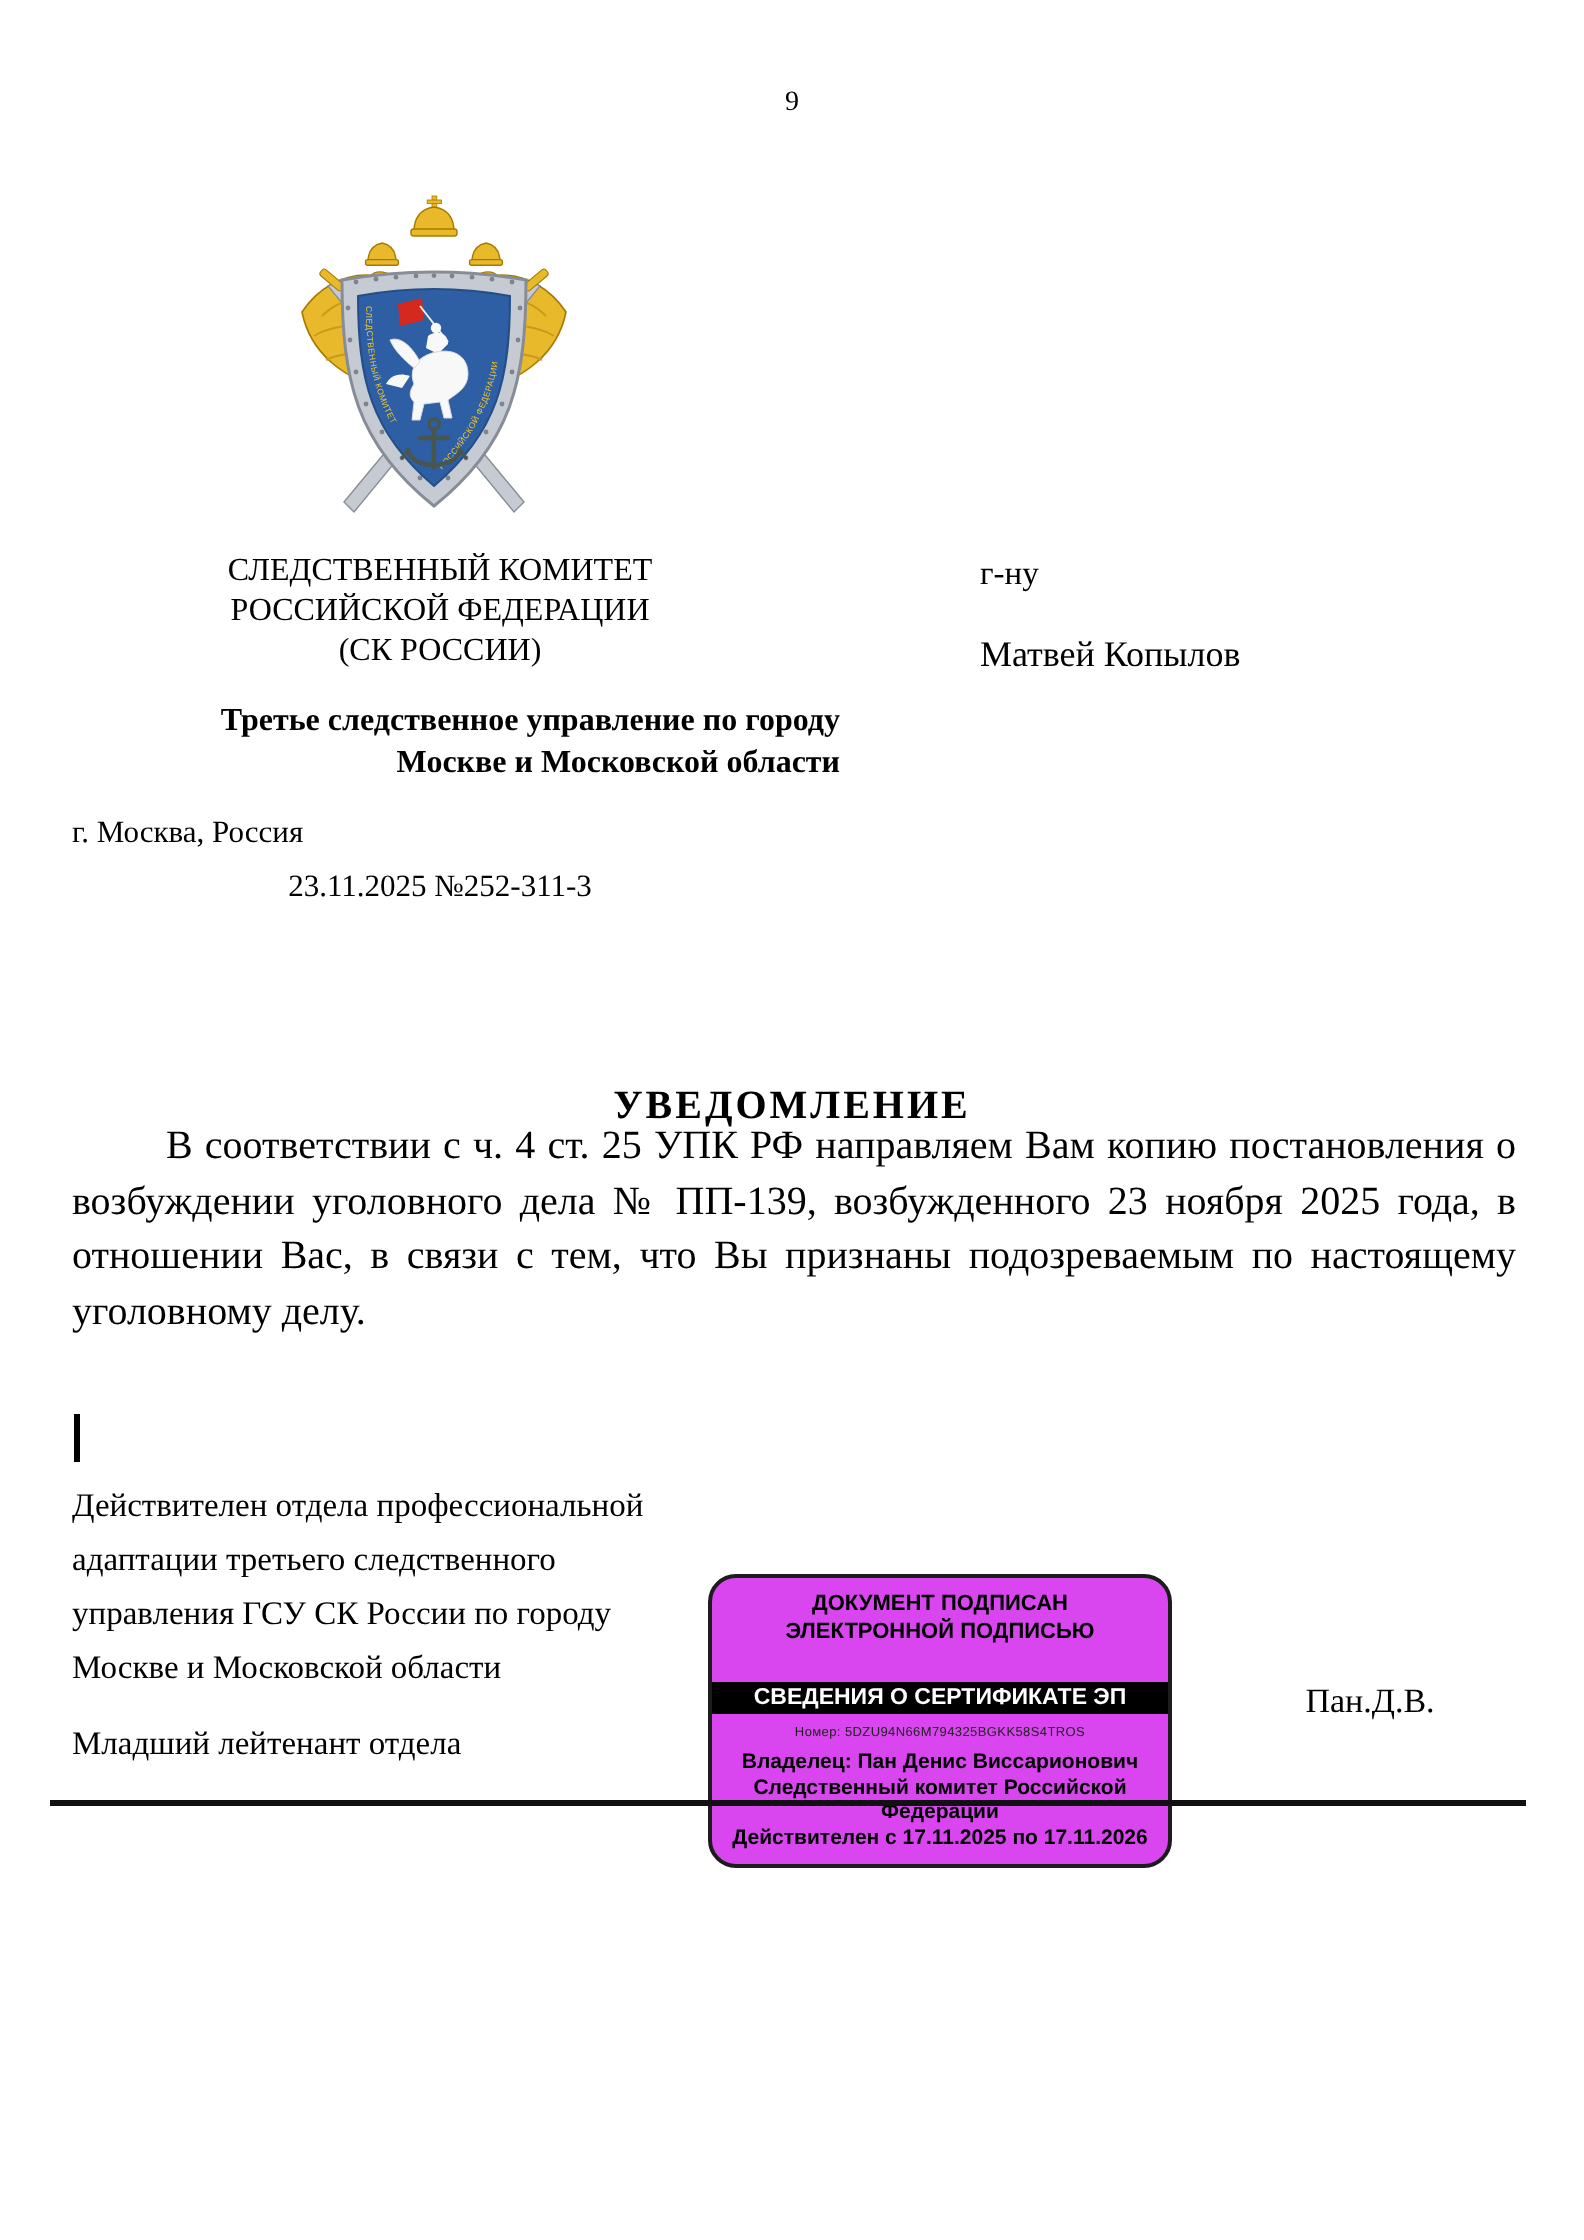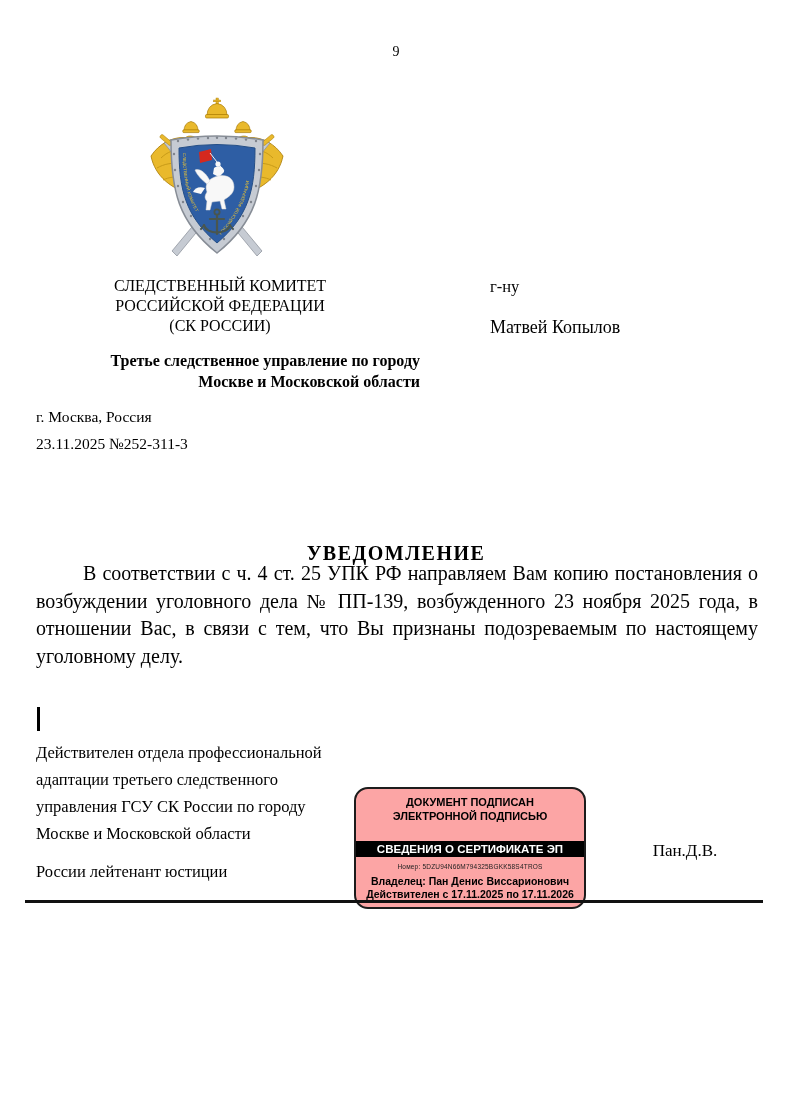--- a/index.html
+++ b/index.html
@@ -31,21 +31,21 @@
     position: absolute; top: 350px; left: 20px; width: 400px;
     text-align: right; font-weight: bold;
   }
   .division-line { font-size: 16px; line-height: 21px; }
   .place-line {
     position: absolute; top: 408px; left: 36px; width: 368px;
     text-align: left; font-size: 15.5px;
   }
   .date-line {
     position: absolute; top: 435px; left: 36px; width: 368px;
-    text-align: left; font-size: 15.5px;
+    text-align: center; font-size: 15.5px;
   }
   .recipient-salutation {
     position: absolute; top: 277px; left: 490px; font-size: 16.5px;
   }
   .recipient-name {
     position: absolute; top: 317px; left: 490px; font-size: 18px;
   }
   .doc-title {
     position: absolute; top: 542px; left: 0; width: 100%;
     text-align: center; font-weight: bold; font-size: 20px;
@@ -68,21 +68,21 @@
     position: absolute; top: 862px; left: 36px;
     font-size: 16.5px;
   }
   .signer-name {
     position: absolute; top: 841px; left: 610px; width: 150px;
     text-align: center; font-size: 17px;
   }
   .stamp {
     position: absolute; top: 787px; left: 354px; width: 232px;
     border: 2px solid #1c1c1c; border-radius: 14px;
-    background: #fca5a5; text-align: center;
+    background: #d946ef; text-align: center;
     font-family: "Liberation Sans", "DejaVu Sans", sans-serif;
     overflow: hidden; padding-bottom: 7px;
   }
   .stamp-title { font-weight: bold; font-size: 11px; line-height: 13.5px; }
   .stamp-title-wrap { padding-top: 7px; }
   .stamp-banner {
     background: #000000; color: #ffffff; font-weight: bold;
     font-size: 11.5px; line-height: 16px; margin-top: 18px;
   }
   .stamp-number { font-size: 6.5px; color: #222; margin-top: 6px; letter-spacing: 0.2px; }
@@ -210,31 +210,32 @@
   <div class="doc-body">В соответствии с ч. 4 ст. 25 УПК РФ направляем Вам копию постановления о возбуждении уголовного дела № ПП-139, возбужденного 23 ноября 2025 года, в отношении Вас, в связи с тем, что Вы признаны подозреваемым по настоящему уголовному делу.</div>
 
   <div class="text-cursor"></div>
 
   <div class="sig-position">
     <div>Действителен отдела профессиональной</div>
     <div>адаптации третьего следственного</div>
     <div>управления ГСУ СК России по городу</div>
     <div>Москве и Московской области</div>
   </div>
-  <div class="sig-rank">России лейтенант юстиции</div>
+  <div class="sig-rank">Младший лейтенант отдела</div>
   <div class="signer-name">Пан.Д.В.</div>
 
   <div class="stamp">
     <div class="stamp-title-wrap">
       <div class="stamp-title">ДОКУМЕНТ ПОДПИСАН</div>
       <div class="stamp-title">ЭЛЕКТРОННОЙ ПОДПИСЬЮ</div>
     </div>
     <div class="stamp-banner">СВЕДЕНИЯ О СЕРТИФИКАТЕ ЭП</div>
     <div class="stamp-number">Номер: 5DZU94N66M794325BGKK58S4TROS</div>
     <div class="stamp-lines">
       <div>Владелец: Пан Денис Виссарионович</div>
+      <div>Следственный комитет Российской Федерации</div>
       <div>Действителен с 17.11.2025 по 17.11.2026</div>
     </div>
   </div>
 
   <div class="bottom-rule"></div>
 
 </div>
 
 </body></html>

